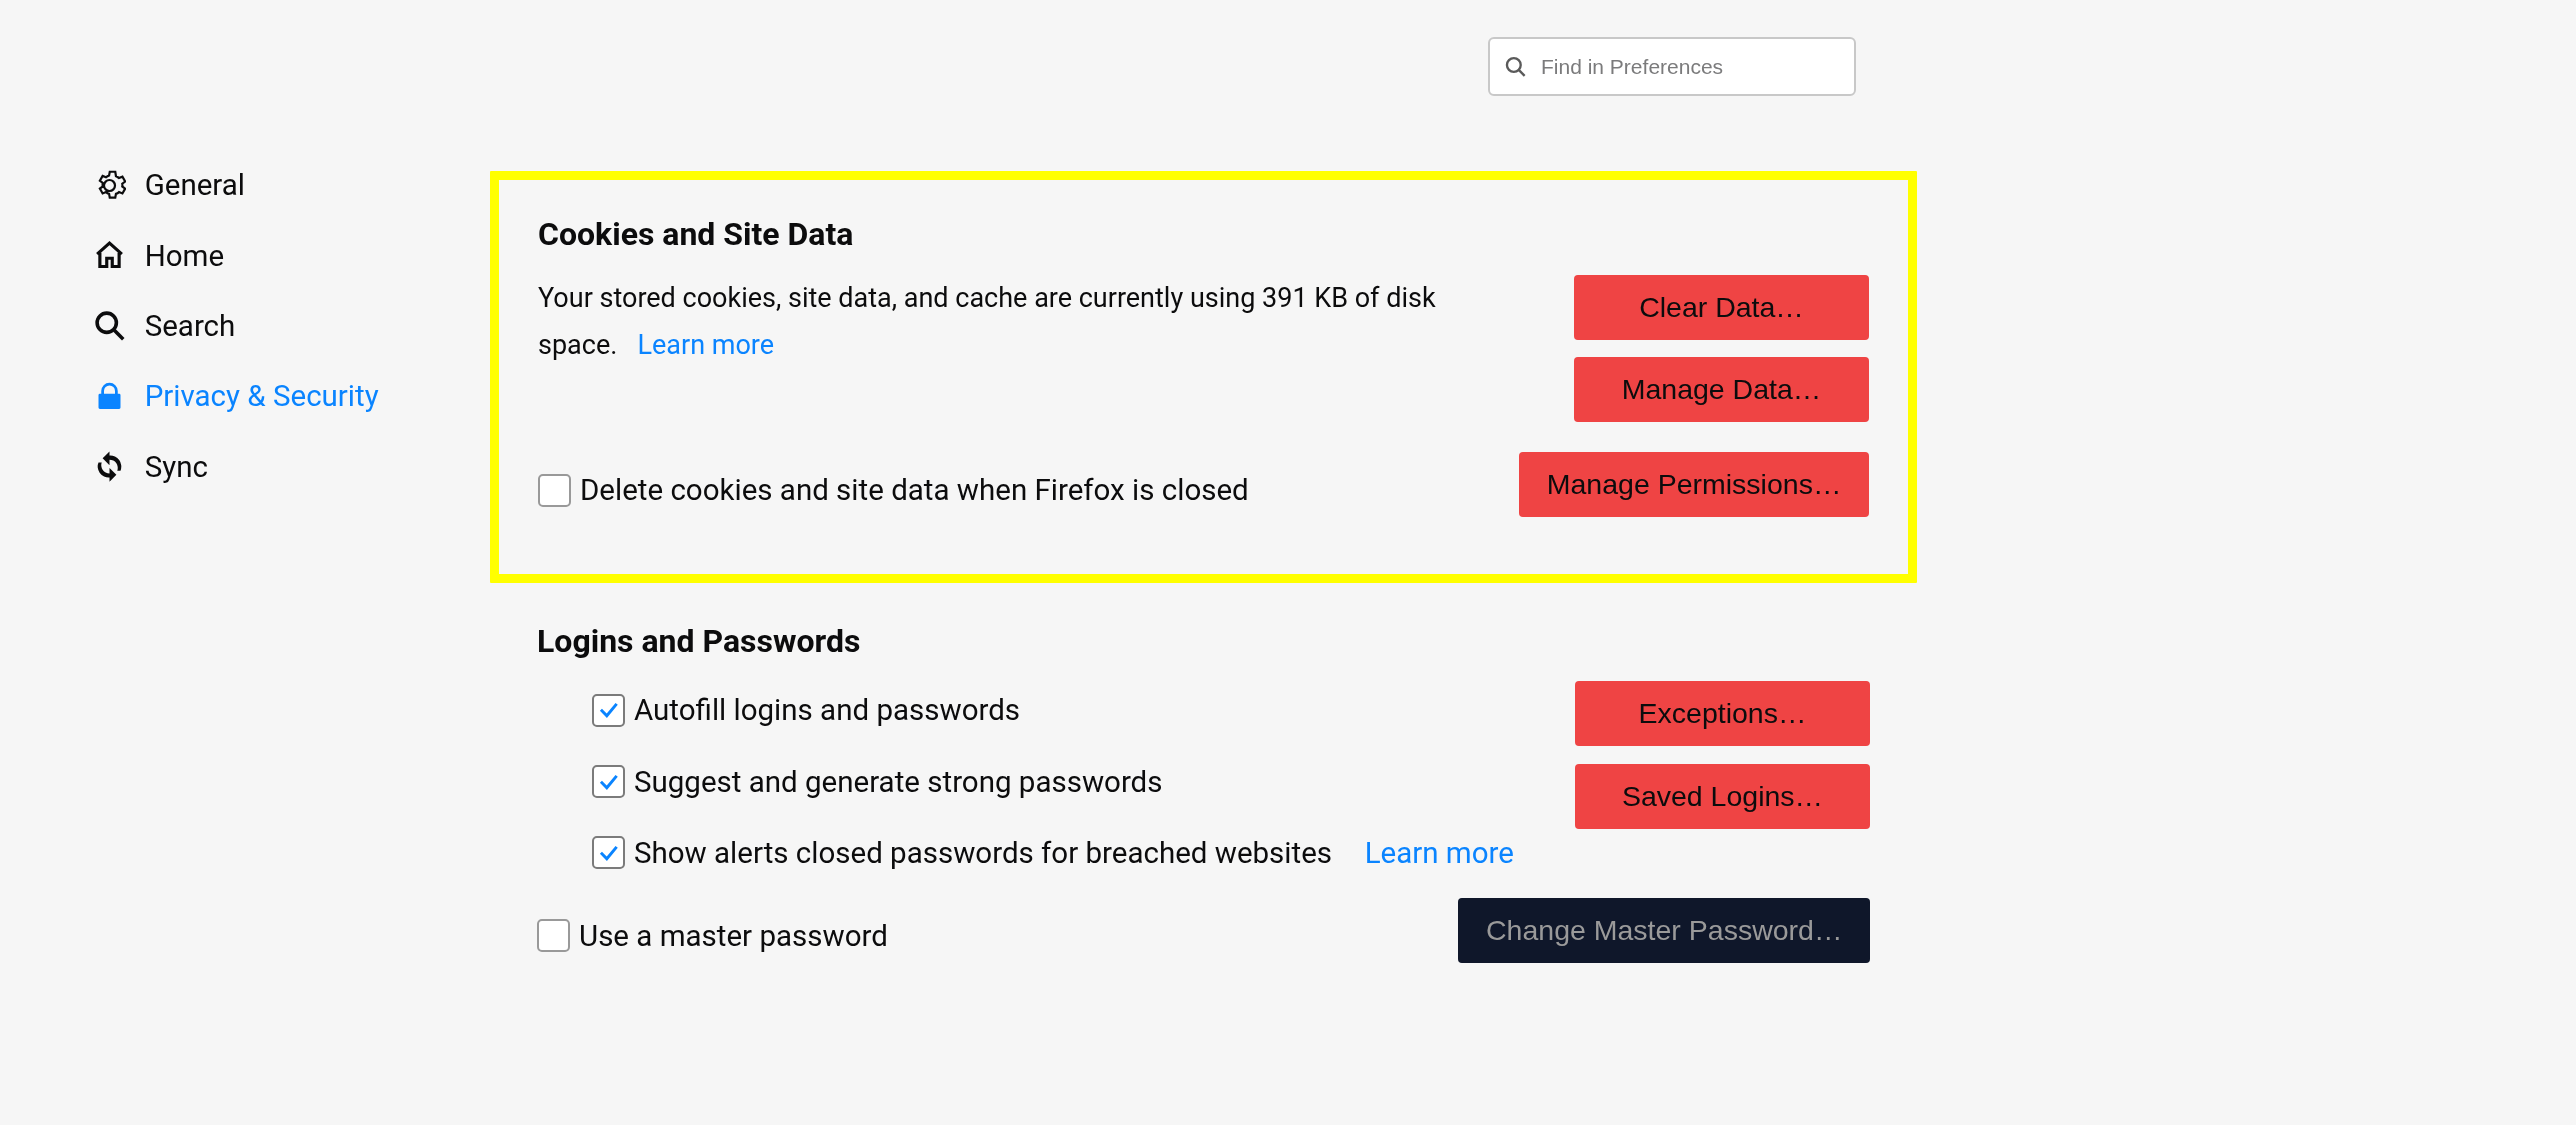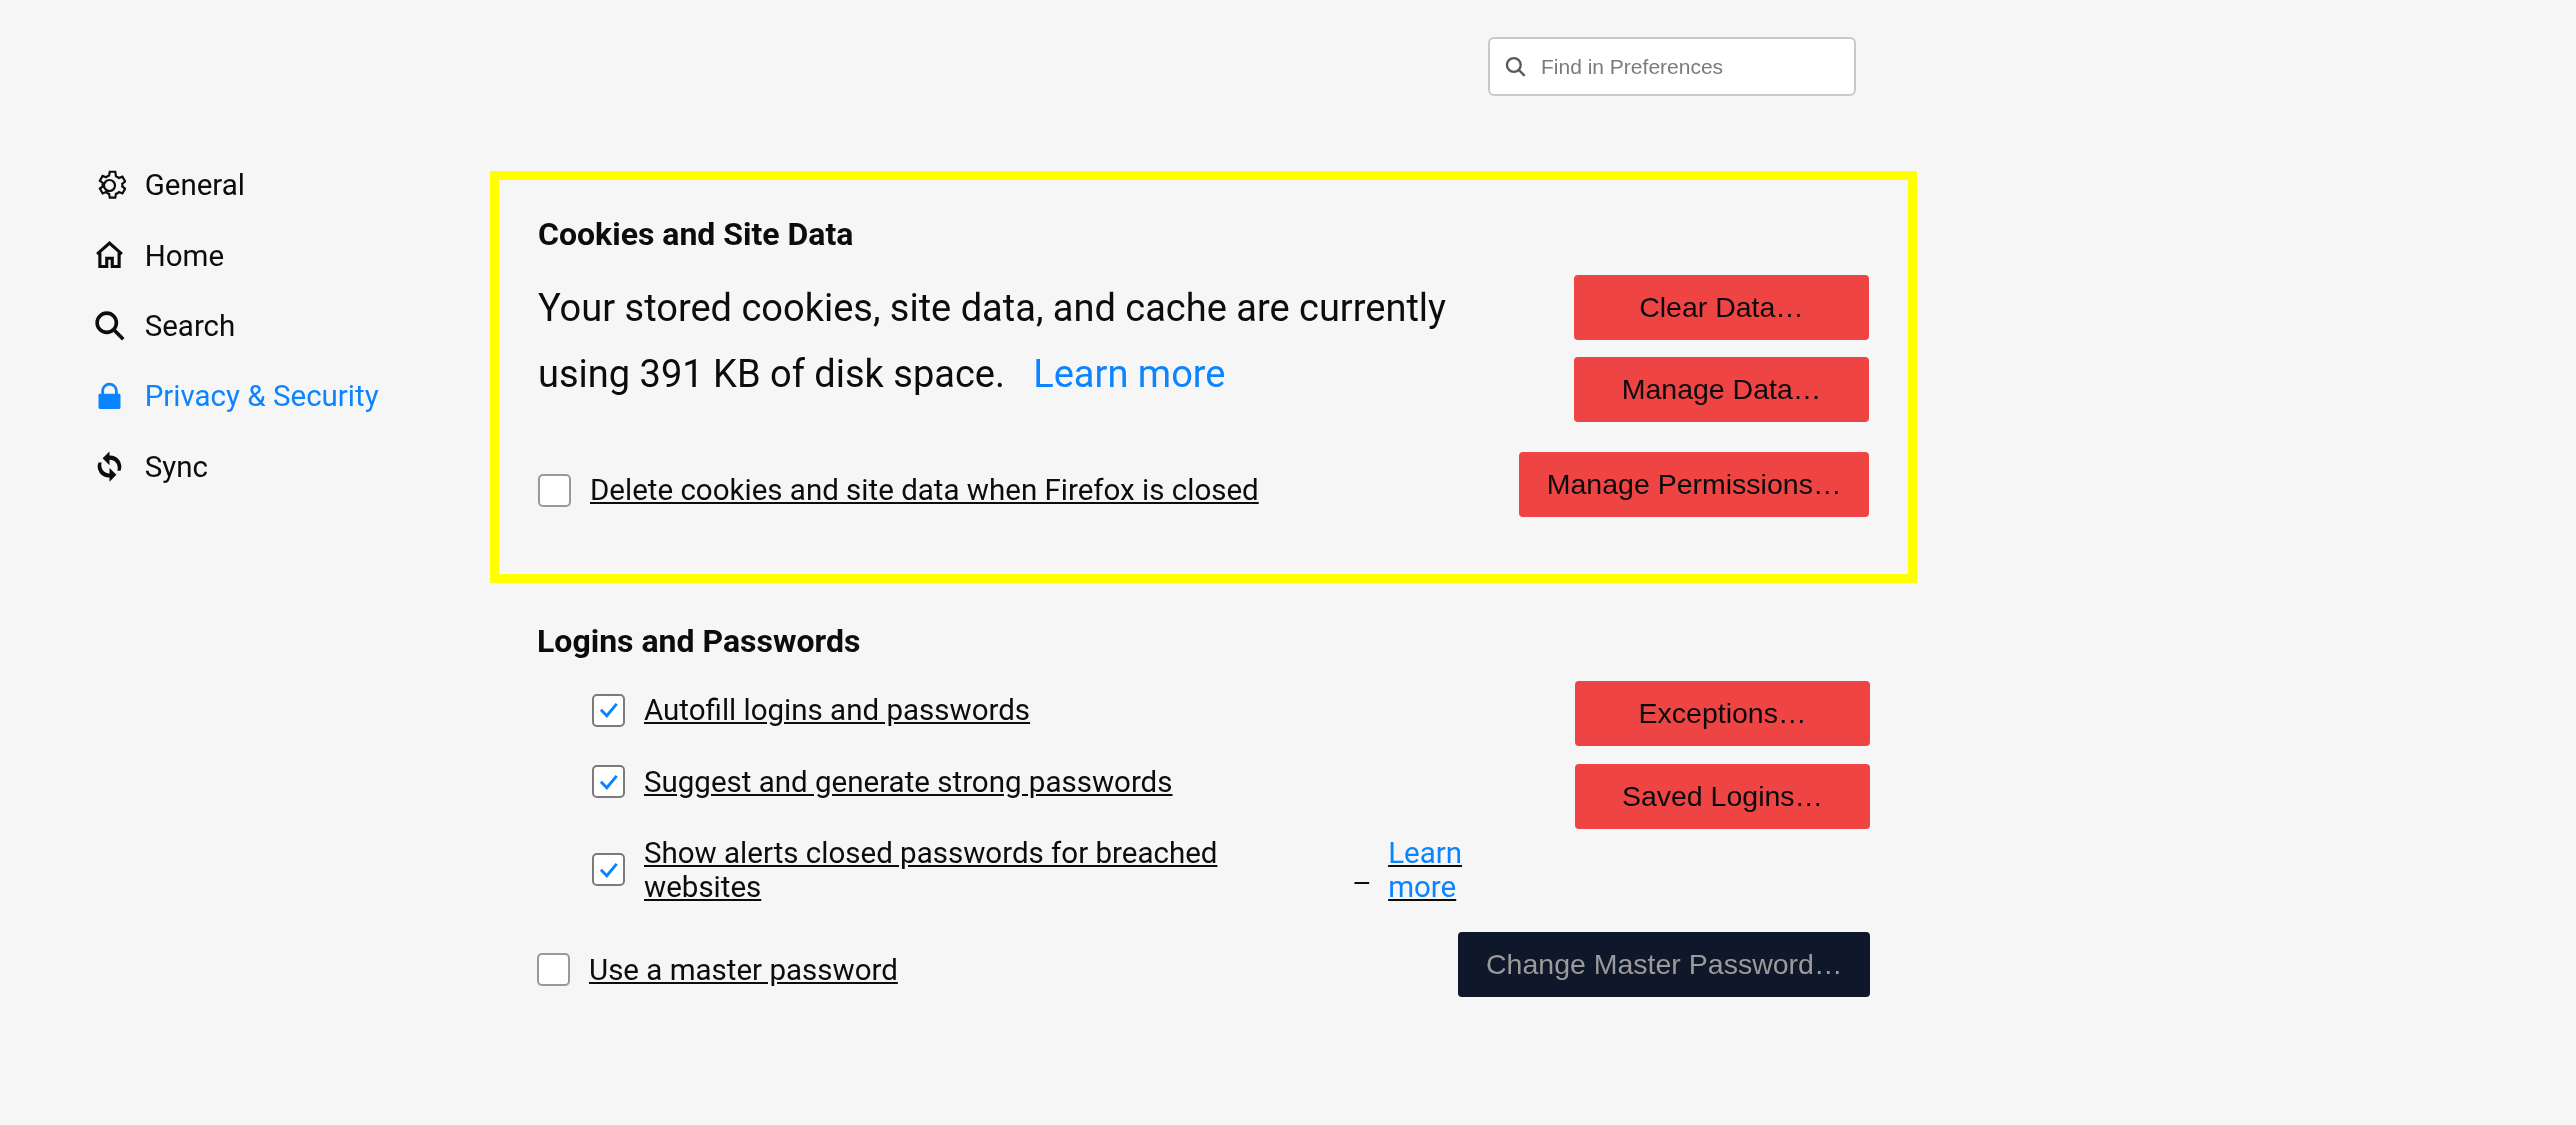--- a/index.html
+++ b/index.html
@@ -70,21 +70,21 @@
     font-weight: 700;
     margin-bottom: 21.6px;
   }
   .row {
     display: flex;
     align-items: flex-start;
     justify-content: space-between;
     gap: 39px;
   }
   .desc {
-    font-size: 38px;
+    font-size: 27px;
     line-height: 1.75;
     max-width: 945px;
   }
   .link {
     color: #0a84ff;
     cursor: pointer;
   }
   .btn-col {
     display: flex;
     flex-direction: column;
@@ -103,24 +103,23 @@
     padding: 0 27.6px;
   }
   .btn:disabled {
     background: #0f172a;
     color: #9a9a9a;
     cursor: default;
   }
   .check-row {
     display: flex;
     align-items: center;
-    gap: 19px;
+    gap: 9px;
     font-size: 29.5px;
     margin-top: 11.8px;
-    text-decoration: underline;
   }
   .checkbox {
     width: 33px; height: 33px;
     border: 2px solid #999999;
     border-radius: 4.9px;
     background: #fff;
     display: inline-flex;
     align-items: center;
     justify-content: center;
     cursor: pointer;

